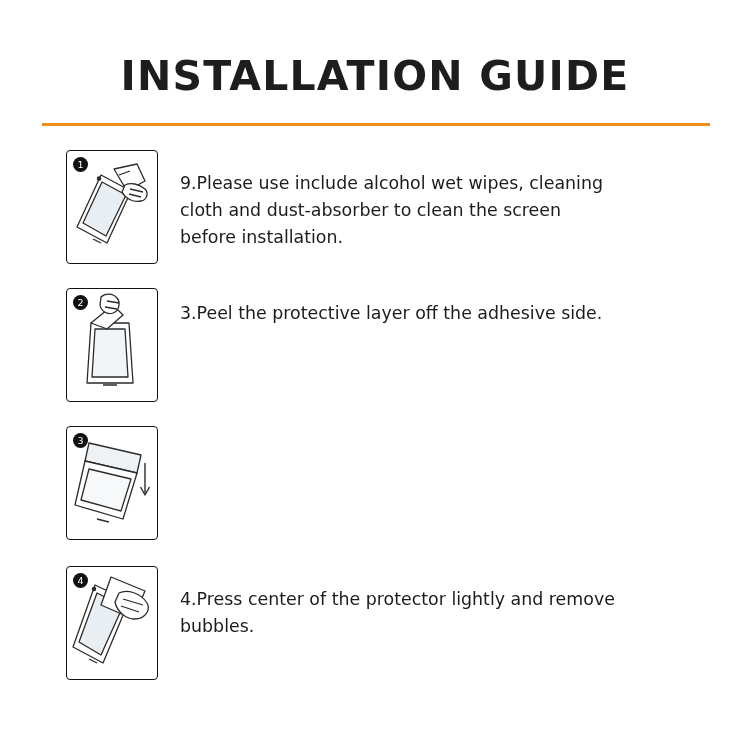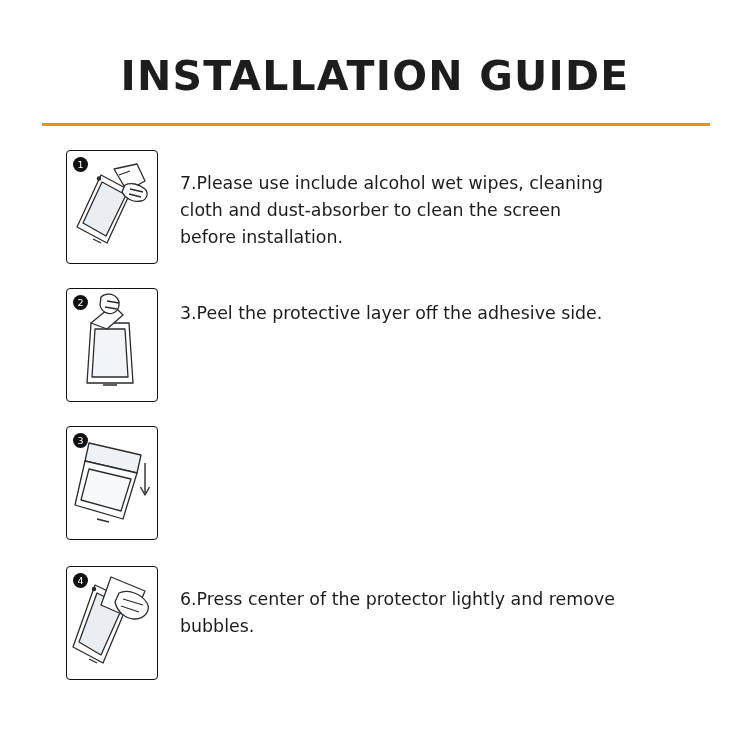--- a/index.html
+++ b/index.html
@@ -125,21 +125,21 @@
             <path d="M26 88 L34 92"></path>
 
             <path d="M47 18 L70 13 L78 30 L60 40 Z" fill="#ffffff"></path>
             <path d="M58 34 C64 31, 72 33, 78 38 C82 42, 80 49, 74 50 C66 52, 58 47, 55 41 Z" fill="#ffffff"></path>
             <path d="M63 38 L76 41"></path>
             <path d="M62 43 L74 46"></path>
             <path d="M52 24 L63 20"></path>
           </g>
         </svg>
       </div>
-      <div class="text">7.Please use include alcohol wet wipes, cleaning
+      <div class="text">9.Please use include alcohol wet wipes, cleaning
    cloth and dust-absorber to clean the screen
    before installation.</div>
     </div>
 
     <div class="step step-2 s2">
       <div class="thumb">
         <div class="badge">2</div>
         <svg width="92" height="114" viewBox="0 0 92 114">
           <g stroke="#2b2b2b" stroke-width="1.3" fill="none" stroke-linejoin="round">
 
@@ -189,18 +189,18 @@
             <path d="M22 92 L30 96"></path>
 
             <path d="M44 10 L78 24 L66 52 L34 38 Z" fill="#ffffff"></path>
 
             <path d="M52 26 C60 22, 74 26, 80 36 C84 43, 78 52, 68 52 C58 52, 50 44, 48 35 Z" fill="#ffffff"></path>
             <path d="M56 32 L76 38"></path>
             <path d="M54 39 L72 45"></path>
           </g>
         </svg>
       </div>
-      <div class="text">6.Press center of the protector lightly and remove
+      <div class="text">4.Press center of the protector lightly and remove
     bubbles.</div>
     </div>
 
   </div>
 </div>
 
 </body></html>

